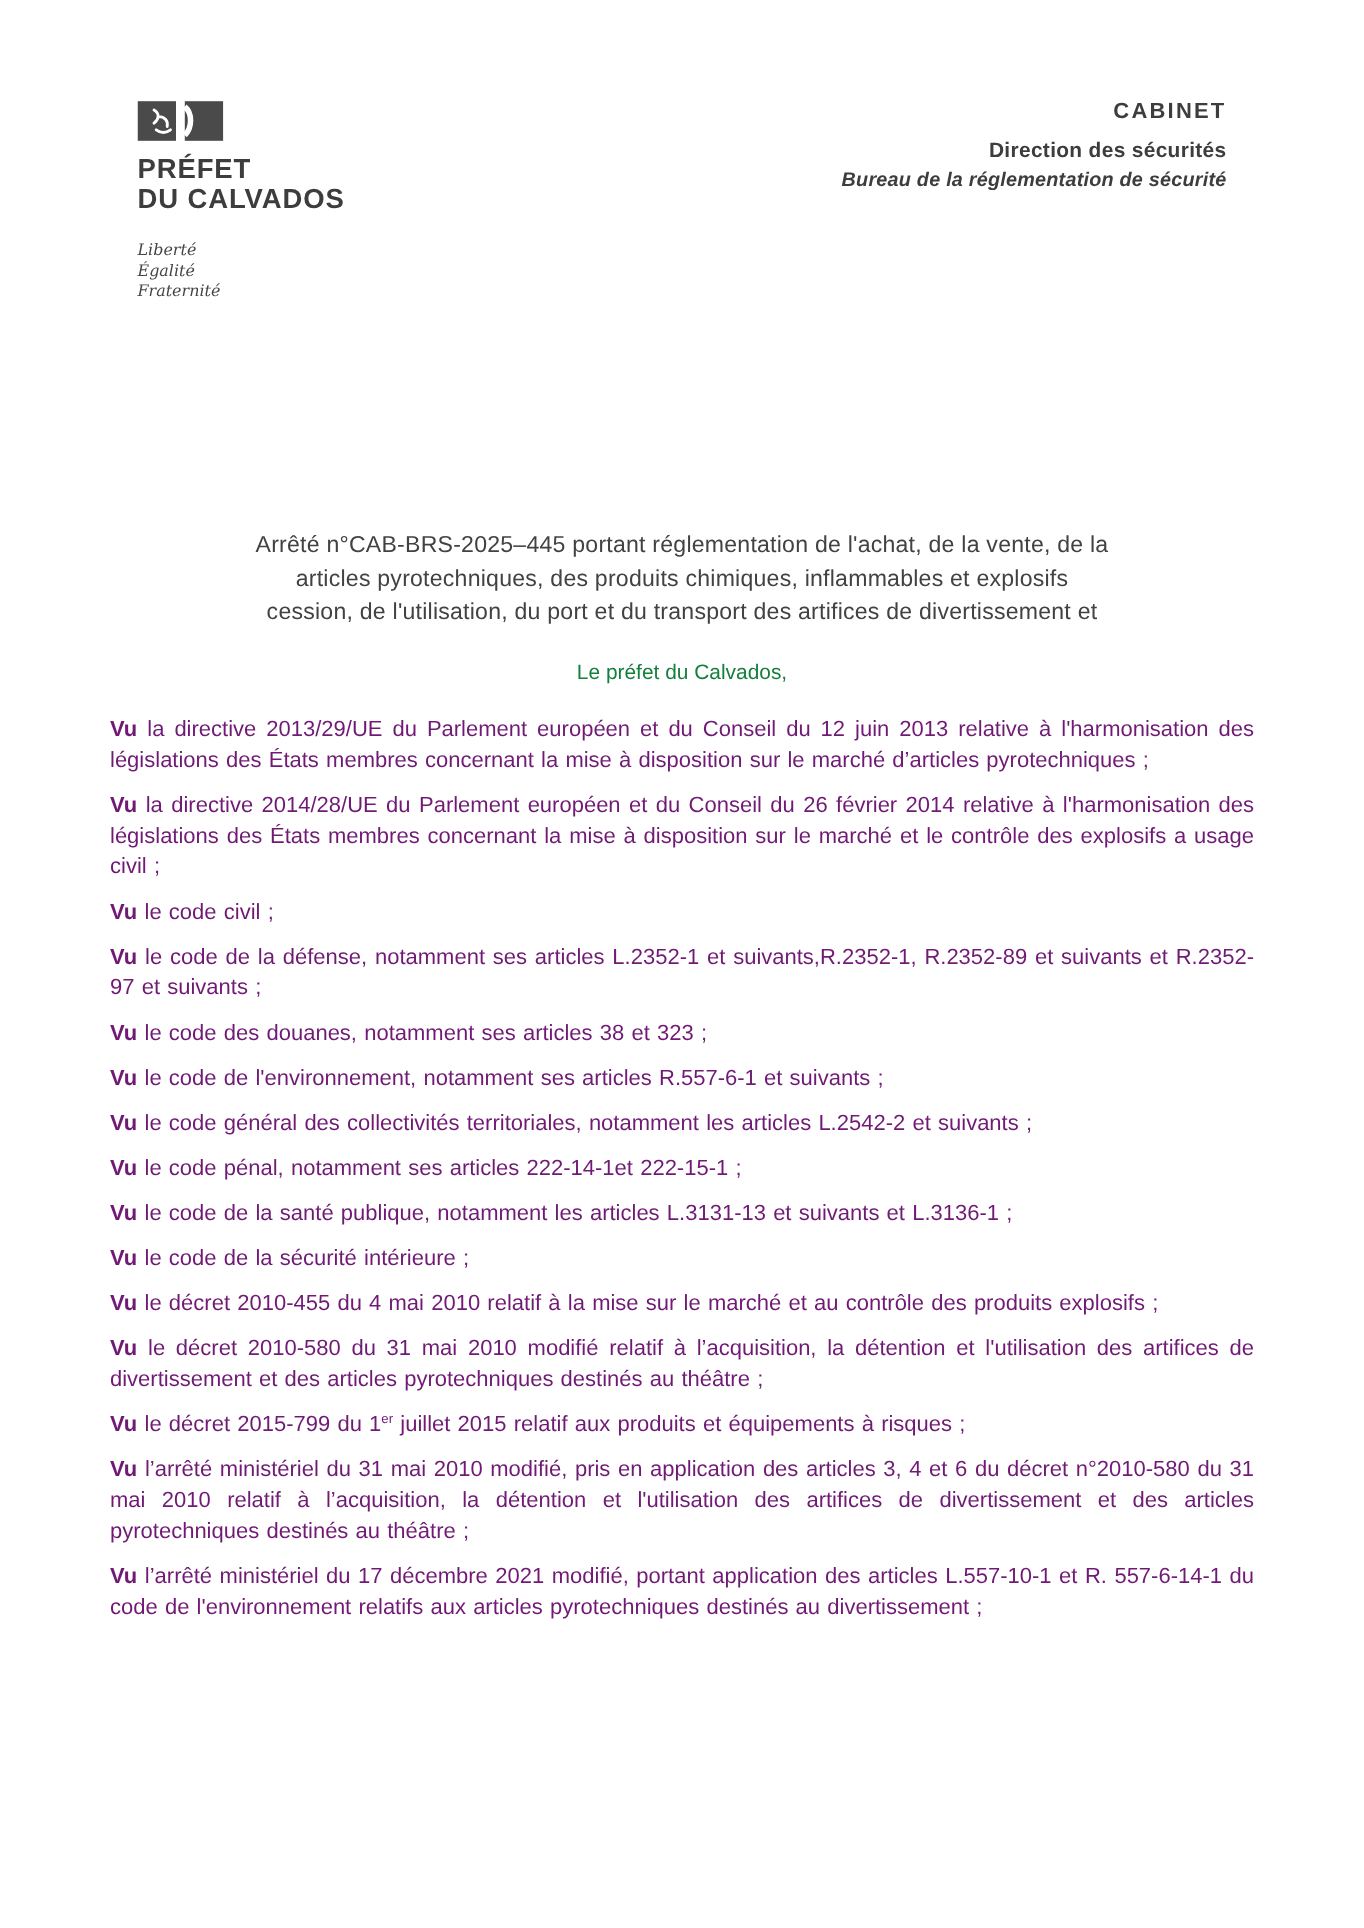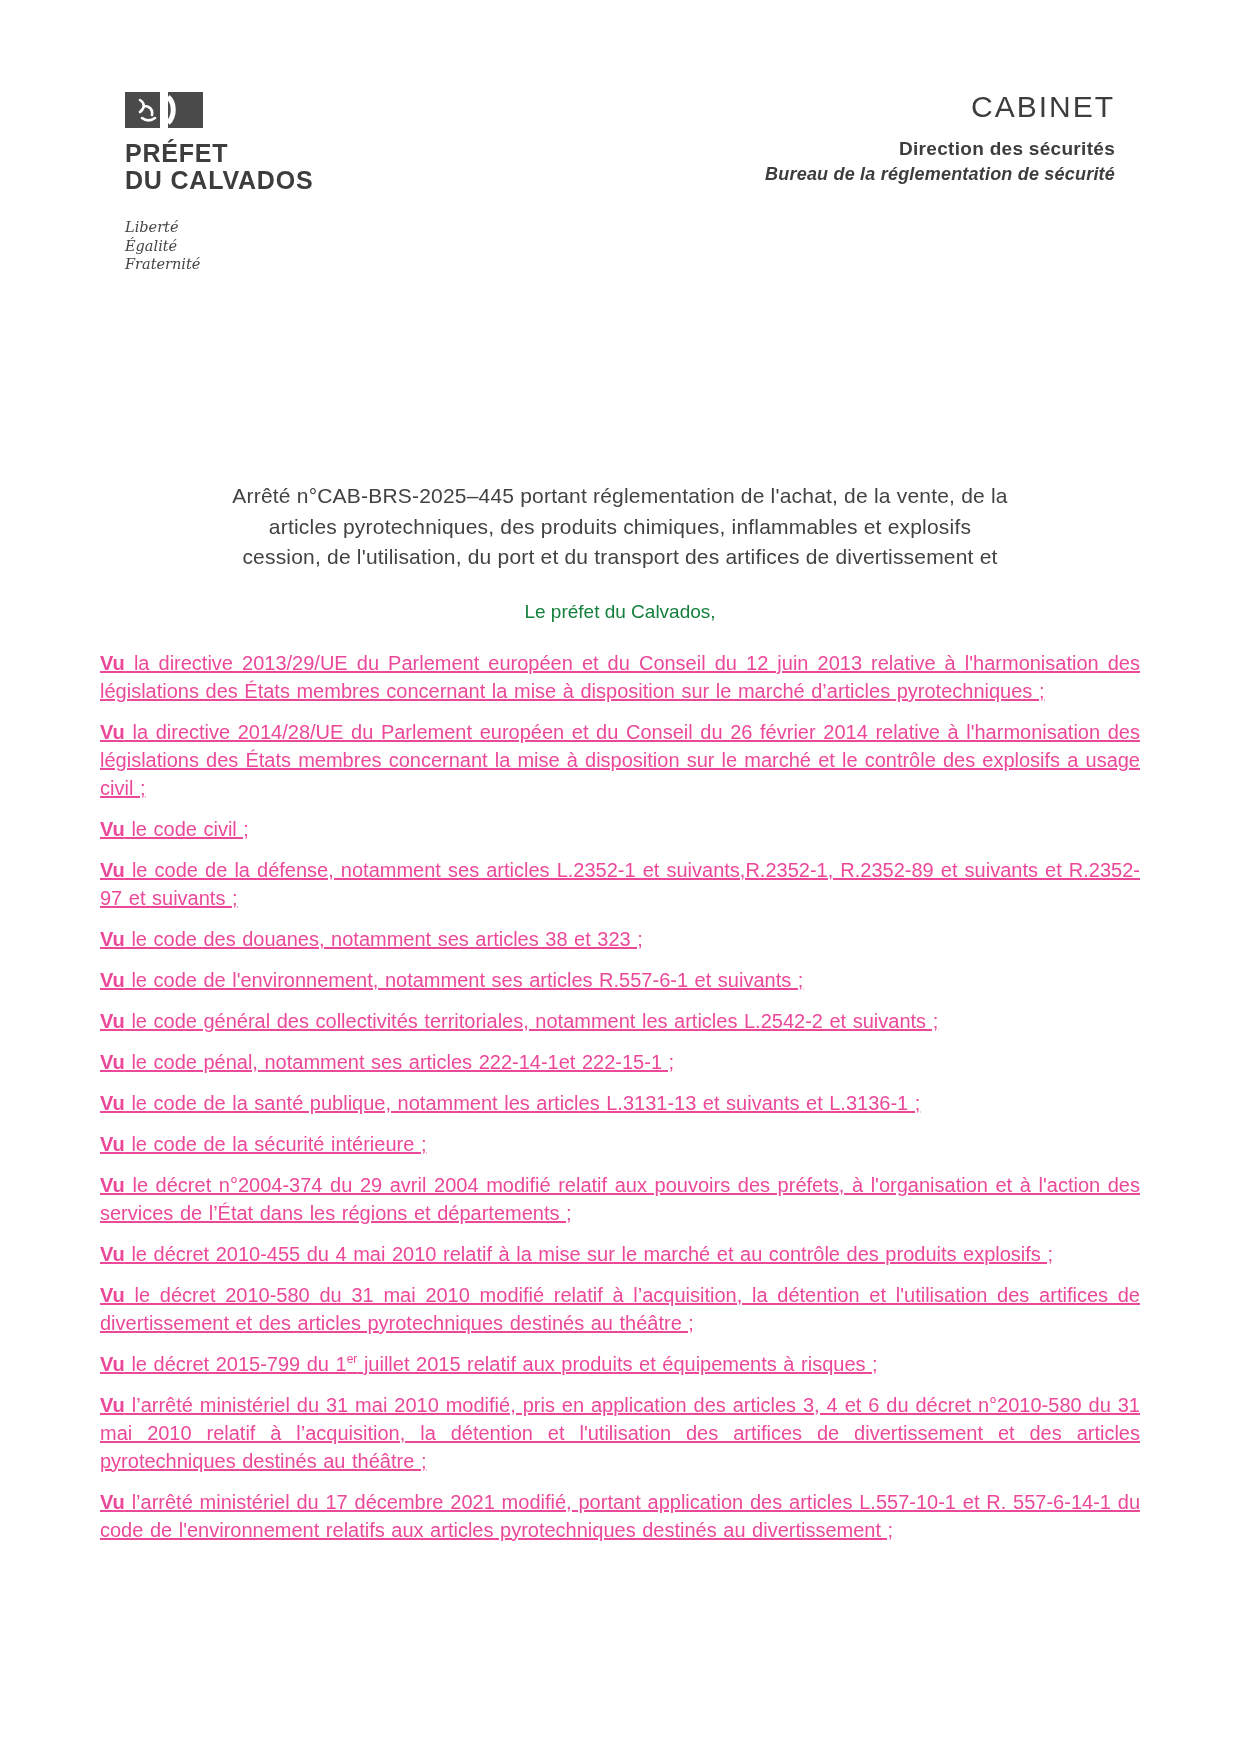--- a/index.html
+++ b/index.html
@@ -41,22 +41,22 @@
 
   
   .header-right {
     position: absolute;
     top: 90px;
     right: 125px;
     text-align: right;
     color: #3d3d3d;
   }
   .cabinet {
-    font-weight: normal;
-    font-size: 30px;
+    font-weight: bold;
+    font-size: 20px;
     letter-spacing: 2px;
   }
   .direction {
     margin-top: 14px;
     font-weight: bold;
     font-size: 19px;
     letter-spacing: 0.3px;
   }
   .bureau {
     margin-top: 4px;
@@ -97,22 +97,21 @@
     top: 649px;
     left: 100px;
     width: 1040px;
   }
   .body-text p.para {
     margin: 0 0 13px 0;
     font-size: 20px;
     line-height: 28px;
     text-align: justify;
     word-spacing: 1px;
-    color: #ec4899;
-    text-decoration: underline;
+    color: #701a75;
   }
   .body-text p.para b { font-weight: bold; }
   .body-text p.para sup { font-size: 12px; line-height: 0; }
 </style>
 </head>
 <body>
 
 <div class="page">
 
   <div class="header-left">
@@ -153,21 +152,20 @@
       <p class="para"><b>Vu</b> la directive 2013/29/UE du Parlement européen et du Conseil du 12 juin 2013 relative à l'harmonisation des législations des États membres concernant la mise à disposition sur le marché d’articles pyrotechniques ;</p>
       <p class="para"><b>Vu</b> la directive 2014/28/UE du Parlement européen et du Conseil du 26 février 2014 relative à l'harmonisation des législations des États membres concernant la mise à disposition sur le marché et le contrôle des explosifs a usage civil ;</p>
       <p class="para"><b>Vu</b> le code civil ;</p>
       <p class="para"><b>Vu</b> le code de la défense, notamment ses articles L.2352-1 et suivants,R.2352-1, R.2352-89 et suivants et R.2352-97 et suivants ;</p>
       <p class="para"><b>Vu</b> le code des douanes, notamment ses articles 38 et 323 ;</p>
       <p class="para"><b>Vu</b> le code de l'environnement, notamment ses articles R.557-6-1 et suivants ;</p>
       <p class="para"><b>Vu</b> le code général des collectivités territoriales, notamment les articles L.2542-2 et suivants ;</p>
       <p class="para"><b>Vu</b> le code pénal, notamment ses articles 222-14-1et 222-15-1 ;</p>
       <p class="para"><b>Vu</b> le code de la santé publique, notamment les articles L.3131-13 et suivants et L.3136-1 ;</p>
       <p class="para"><b>Vu</b> le code de la sécurité intérieure ;</p>
-      <p class="para"><b>Vu</b> le décret n°2004-374 du 29 avril 2004 modifié relatif aux pouvoirs des préfets, à l'organisation et à l'action des services de l’État dans les régions et départements ;</p>
       <p class="para"><b>Vu</b> le décret 2010-455 du 4 mai 2010 relatif à la mise sur le marché et au contrôle des produits explosifs ;</p>
       <p class="para"><b>Vu</b> le décret 2010-580 du 31 mai 2010 modifié relatif à l’acquisition, la détention et l'utilisation des artifices de divertissement et des articles pyrotechniques destinés au théâtre ;</p>
       <p class="para"><b>Vu</b> le décret 2015-799 du 1<sup>er</sup> juillet 2015 relatif aux produits et équipements à risques ;</p>
       <p class="para"><b>Vu</b> l’arrêté ministériel du 31 mai 2010 modifié, pris en application des articles 3, 4 et 6 du décret n°2010-580 du 31 mai 2010 relatif à l’acquisition, la détention et l'utilisation des artifices de divertissement et des articles pyrotechniques destinés au théâtre ;</p>
       <p class="para"><b>Vu</b> l’arrêté ministériel du 17 décembre 2021 modifié, portant application des articles L.557-10-1 et R. 557-6-14-1 du code de l'environnement relatifs aux articles pyrotechniques destinés au divertissement ;</p>
     </div>
 
 </div>
 
 </body></html>

